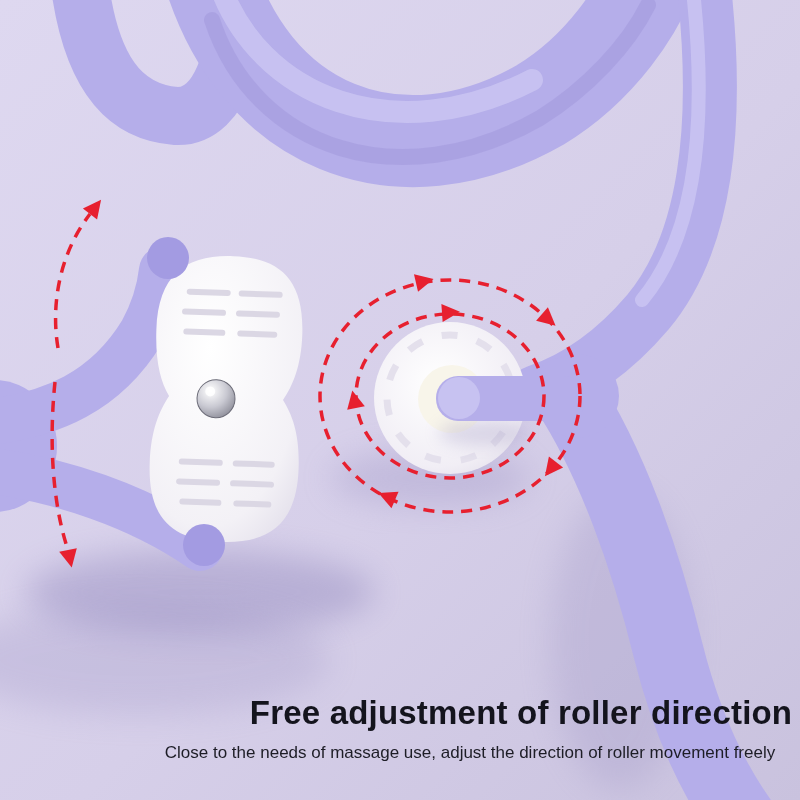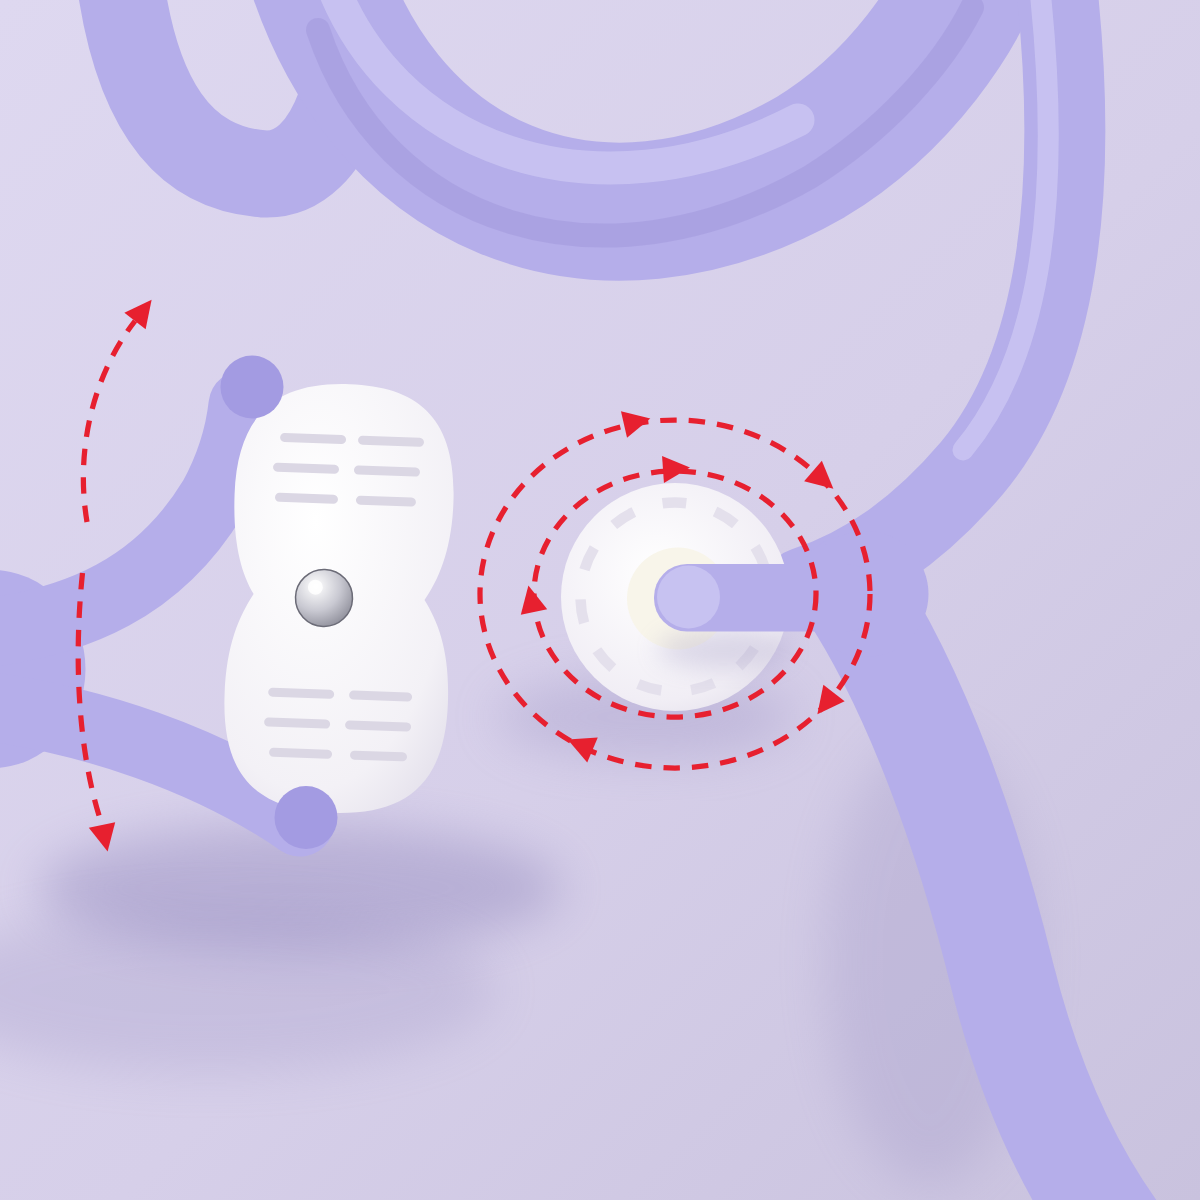--- a/index.html
+++ b/index.html
@@ -136,14 +136,18 @@
       <ellipse class="arrow-dash" cx="450" cy="396" rx="94" ry="82"></ellipse>
       <path class="arrow-head" transform="translate(416,283) rotate(-13)" d="M0,-9 L18,0 L0,9 Z"></path>
       <path class="arrow-head" transform="translate(542,314) rotate(41)" d="M0,-9 L18,0 L0,9 Z"></path>
       <path class="arrow-head" transform="translate(556,462) rotate(128)" d="M0,-9 L18,0 L0,9 Z"></path>
       <path class="arrow-head" transform="translate(395,500) rotate(-157)" d="M0,-9 L18,0 L0,9 Z"></path>
       <path class="arrow-head" transform="translate(356,408) rotate(-102)" d="M0,-9 L18,0 L0,9 Z"></path>
       <path class="arrow-head" transform="translate(442,313) rotate(-4)" d="M0,-9 L18,0 L0,9 Z"></path>
     </g>
   </svg>
 
+  <div class="caption">
+    <h1>Free adjustment of roller direction</h1>
+    <p>Close to the needs of massage use, adjust the direction of roller movement freely</p>
+  </div>
 
 </div>
 
 </body></html>

